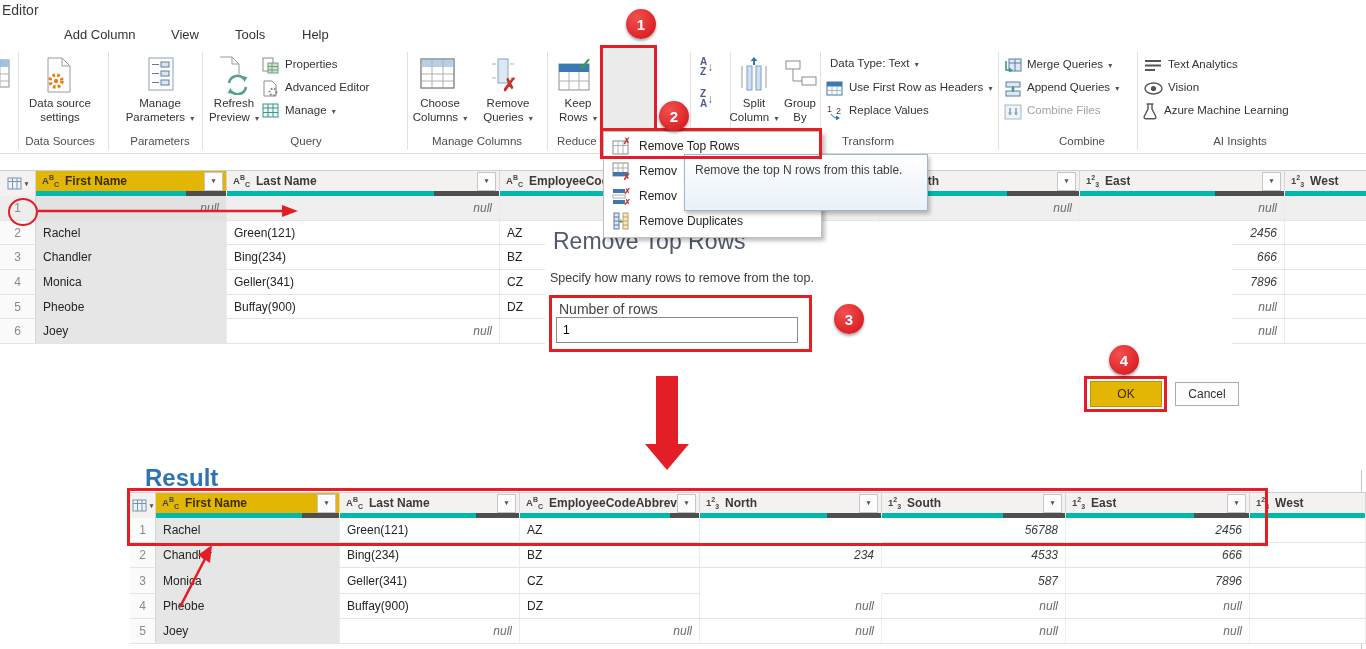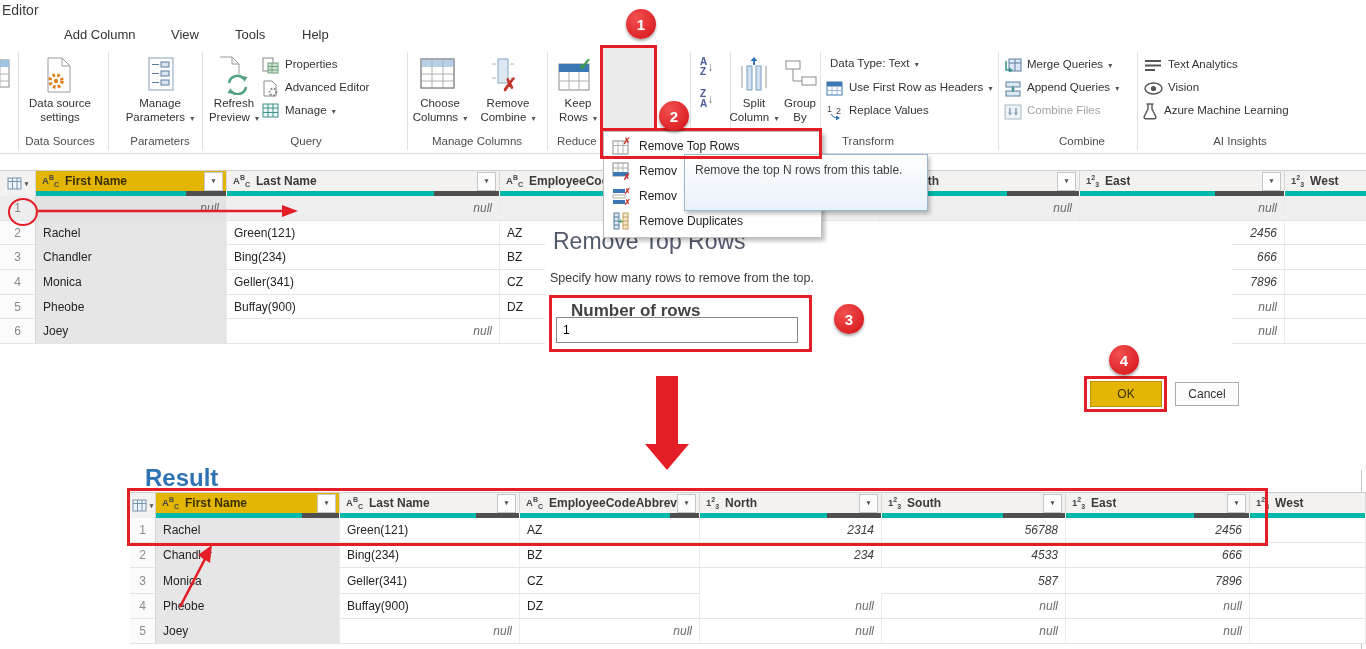--- a/index.html
+++ b/index.html
@@ -42,21 +42,21 @@
   .mico{width:18px;height:18px;margin:0 9px 0 8px;flex:0 0 auto;}
   
   .tooltip{left:684px;top:154px;width:244px;height:57px;box-sizing:border-box;
            background:linear-gradient(#ffffff,#e9f1f9);border:1px solid #9eb6cc;
            box-shadow:2px 3px 4px rgba(0,0,0,.25);z-index:28;padding:7px 10px;
            font-size:12px;line-height:17px;color:#404040;}
   
   .dlg-surface{left:545px;top:222px;width:687px;height:124px;background:#fff;z-index:10;}
   .dlg-title{left:553px;top:228px;font-size:23px;font-weight:400;color:#51596b;z-index:12;}
   .dlg-sub{left:550px;top:271px;font-size:12.5px;color:#3a3a3a;z-index:12;}
-  .dlg-label{left:571px;top:301px;font-size:17px;color:#444;z-index:12;font-weight:bold;}
+  .dlg-label{left:559px;top:301px;font-size:14px;color:#444;z-index:12;}
   .dlg-input{left:556px;top:317px;width:228px;height:24px;border:1px solid #8a8a8a;background:#fff;
              font-size:12px;font-family:"Liberation Sans",sans-serif;padding:0 6px;z-index:12;position:absolute;}
   .btn{display:flex;align-items:center;justify-content:center;font-size:12px;z-index:12;box-sizing:border-box;}
   .btn-ok{left:1090px;top:381px;width:72px;height:26px;background:#e3b505;border:1px solid #bb9600;color:#3a3000;}
   .btn-cancel{left:1175px;top:382px;width:64px;height:24px;background:#fdfdfd;border:1px solid #ababab;color:#333;}
   
   .rbox{border:3px solid #e41e26;z-index:26;pointer-events:none;box-sizing:border-box;}
   .badge{width:30px;height:30px;border-radius:50%;background:radial-gradient(circle at 35% 30%,#f25050,#d31016);
          color:#fff;font-weight:700;font-size:15px;display:flex;align-items:center;justify-content:center;
          box-shadow:0 2px 3px rgba(0,0,0,.35);z-index:30;}
@@ -170,21 +170,21 @@
     </svg>
   </div>
   <div class="a btn-label cx" style="left:440px;top:96px;width:60px"><span>Choose Columns</span> <span class="dd">▾</span></div>
   <div class="a" style="left:490px;top:58px">
     <svg width="34" height="34">
       <rect x="8" y="1" width="10" height="24" fill="#dce9f5" stroke="#8aa6c0"></rect>
       <path d="M2 6h4M20 6h4M2 20h4M20 20h4" stroke="#b0b0b0"></path>
       <text x="12" y="33" font-size="18" font-weight="bold" fill="#c4342c">✗</text>
     </svg>
   </div>
-  <div class="a btn-label cx" style="left:508px;top:96px;width:62px"><span>Remove Combine</span> <span class="dd">▾</span></div>
+  <div class="a btn-label cx" style="left:508px;top:96px;width:62px"><span>Remove Queries</span> <span class="dd">▾</span></div>
   <div class="a glabel cx" style="left:477px">Manage Columns</div>
 
   <div class="a rr-bg"></div>
   <div class="a" style="left:558px;top:55px">
     <svg width="38" height="38">
       <rect x="1" y="9" width="30" height="26" fill="#fff" stroke="#8c8c8c"></rect>
       <rect x="1" y="9" width="30" height="8" fill="#3c78b4"></rect>
       <path d="M11 17v18M21 17v18M1 26h30" stroke="#b0b0b0"></path>
       <text x="20" y="15" font-size="17" font-weight="bold" fill="#3f9c46">✓</text>
     </svg>
@@ -549,21 +549,20 @@
       <span class="tico">1<sup>2</sup><sub>3</sub></span>
       <span style="overflow:hidden;white-space:nowrap">West</span>
     </div>
     <div class="a qbar" style="left: 1250px; top: 513px; width: 115px; height: 5px;">
       <span class="qteal" style="width:100%"></span>
     </div>
     <div class="a cell rn" style="left: 130px; top: 518px; width: 26px; height: 25px;">1</div>
     <div class="a cell" style="left: 156px; top: 518px; width: 184px; height: 25px; background: rgb(230, 230, 230);">Rachel</div>
     <div class="a cell" style="left: 340px; top: 518px; width: 180px; height: 25px;">Green(121)</div>
     <div class="a cell" style="left: 520px; top: 518px; width: 180px; height: 25px;">AZ</div>
-    <div class="a cell vnum" style="left: 700px; top: 518px; width: 182px; height: 25px;">2314</div>
     <div class="a cell vnum" style="left: 882px; top: 518px; width: 184px; height: 25px;">56788</div>
     <div class="a cell vnum" style="left: 1066px; top: 518px; width: 184px; height: 25px;">2456</div>
     <div class="a cell" style="left: 1250px; top: 518px; width: 116px; height: 25px;"></div>
     <div class="a cell rn" style="left: 130px; top: 543px; width: 26px; height: 25px;">2</div>
     <div class="a cell" style="left: 156px; top: 543px; width: 184px; height: 25px; background: rgb(230, 230, 230);">Chandler</div>
     <div class="a cell" style="left: 340px; top: 543px; width: 180px; height: 25px;">Bing(234)</div>
     <div class="a cell" style="left: 520px; top: 543px; width: 180px; height: 25px;">BZ</div>
     <div class="a cell vnum" style="left: 700px; top: 543px; width: 182px; height: 25px;">234</div>
     <div class="a cell vnum" style="left: 882px; top: 543px; width: 184px; height: 25px;">4533</div>
     <div class="a cell vnum" style="left: 1066px; top: 543px; width: 184px; height: 25px;">666</div>

